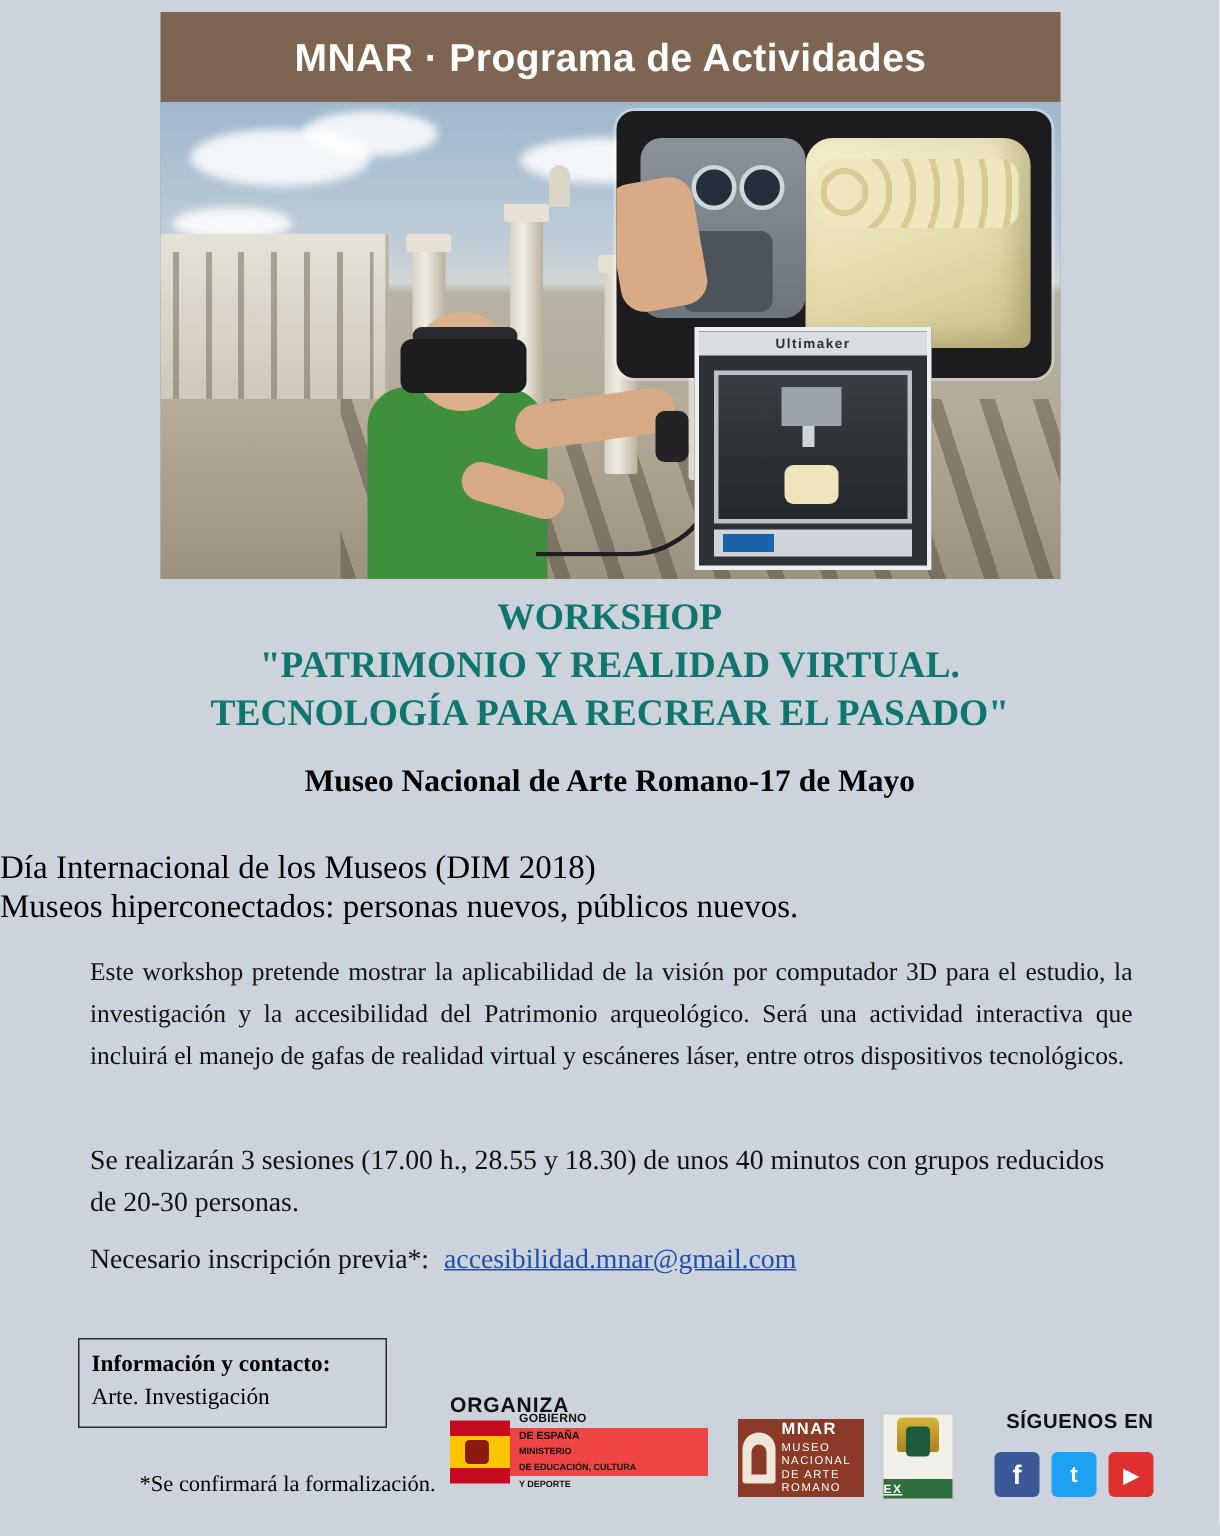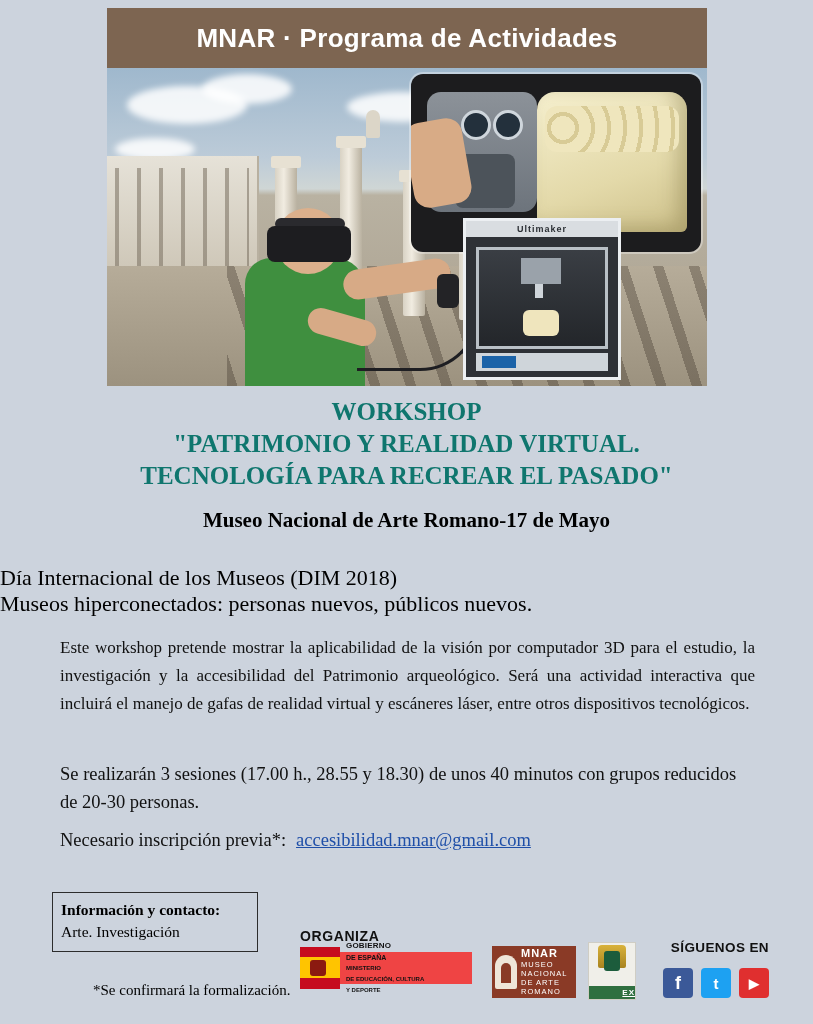--- a/index.html
+++ b/index.html
@@ -502,21 +502,21 @@
   .ex-crest::before{
     content:"";position:absolute;left:6px;top:6px;width:16px;height:20px;background:#1c5c3c;border-radius:3px;
   }
   .ex-band {
     width: 100%;
     background: #2f6f3f;
     color: #fff;
     font-family: "Liberation Sans", sans-serif;
     font-size: 8px;
     font-weight: bold;
-    text-align: right;
+    text-align: left;
     letter-spacing: 1px;
     padding: 2px 0;
     margin-top: 18px;
     text-decoration: underline;
   }
 
   
   .follow-label {
     position: absolute;
     right: 44px;

